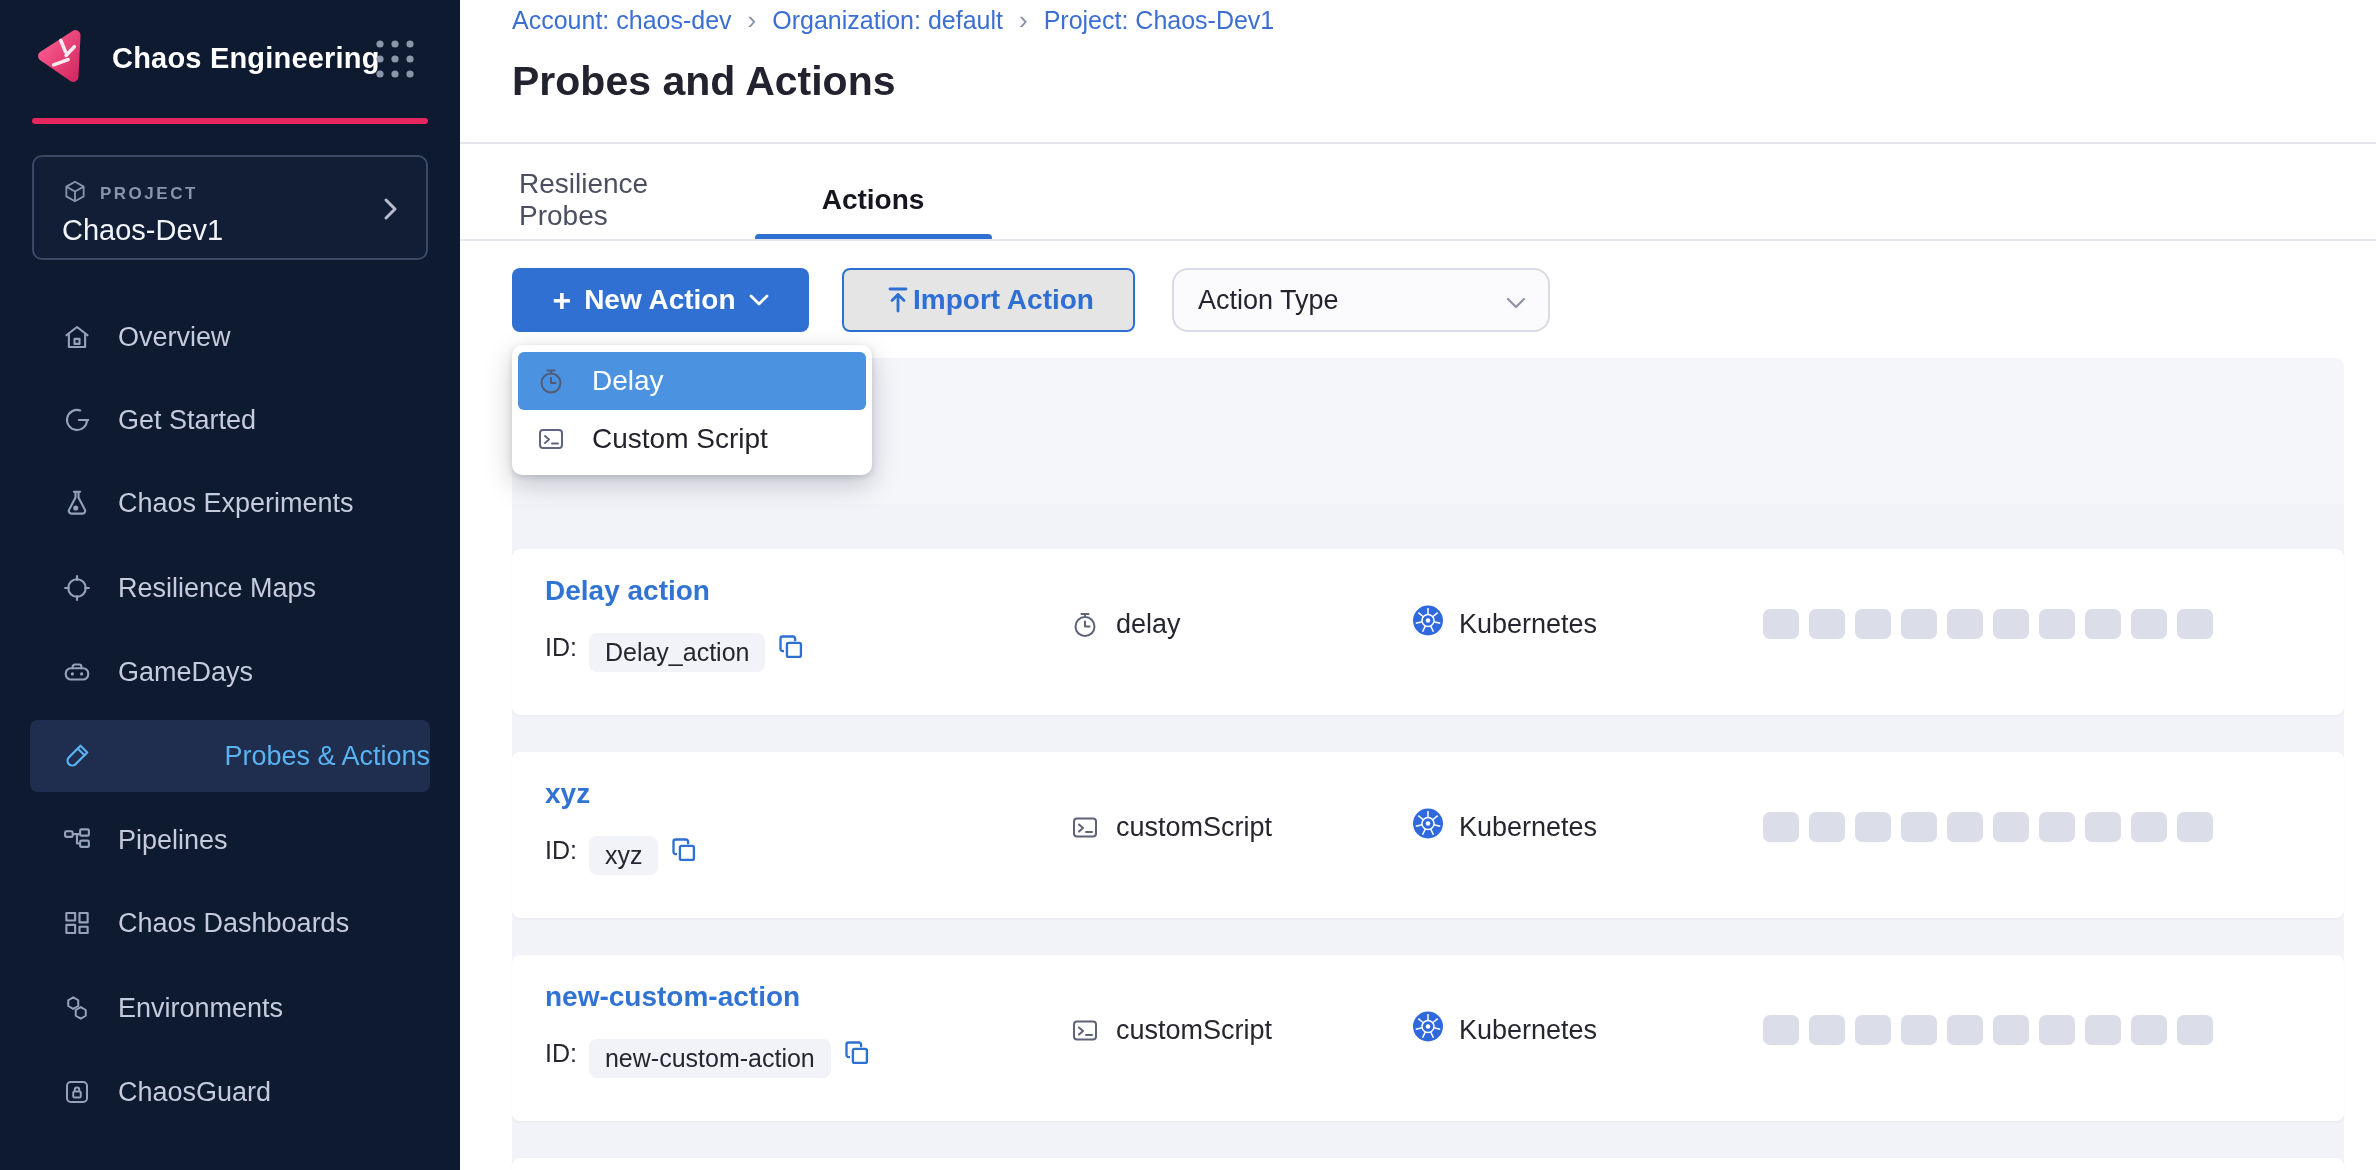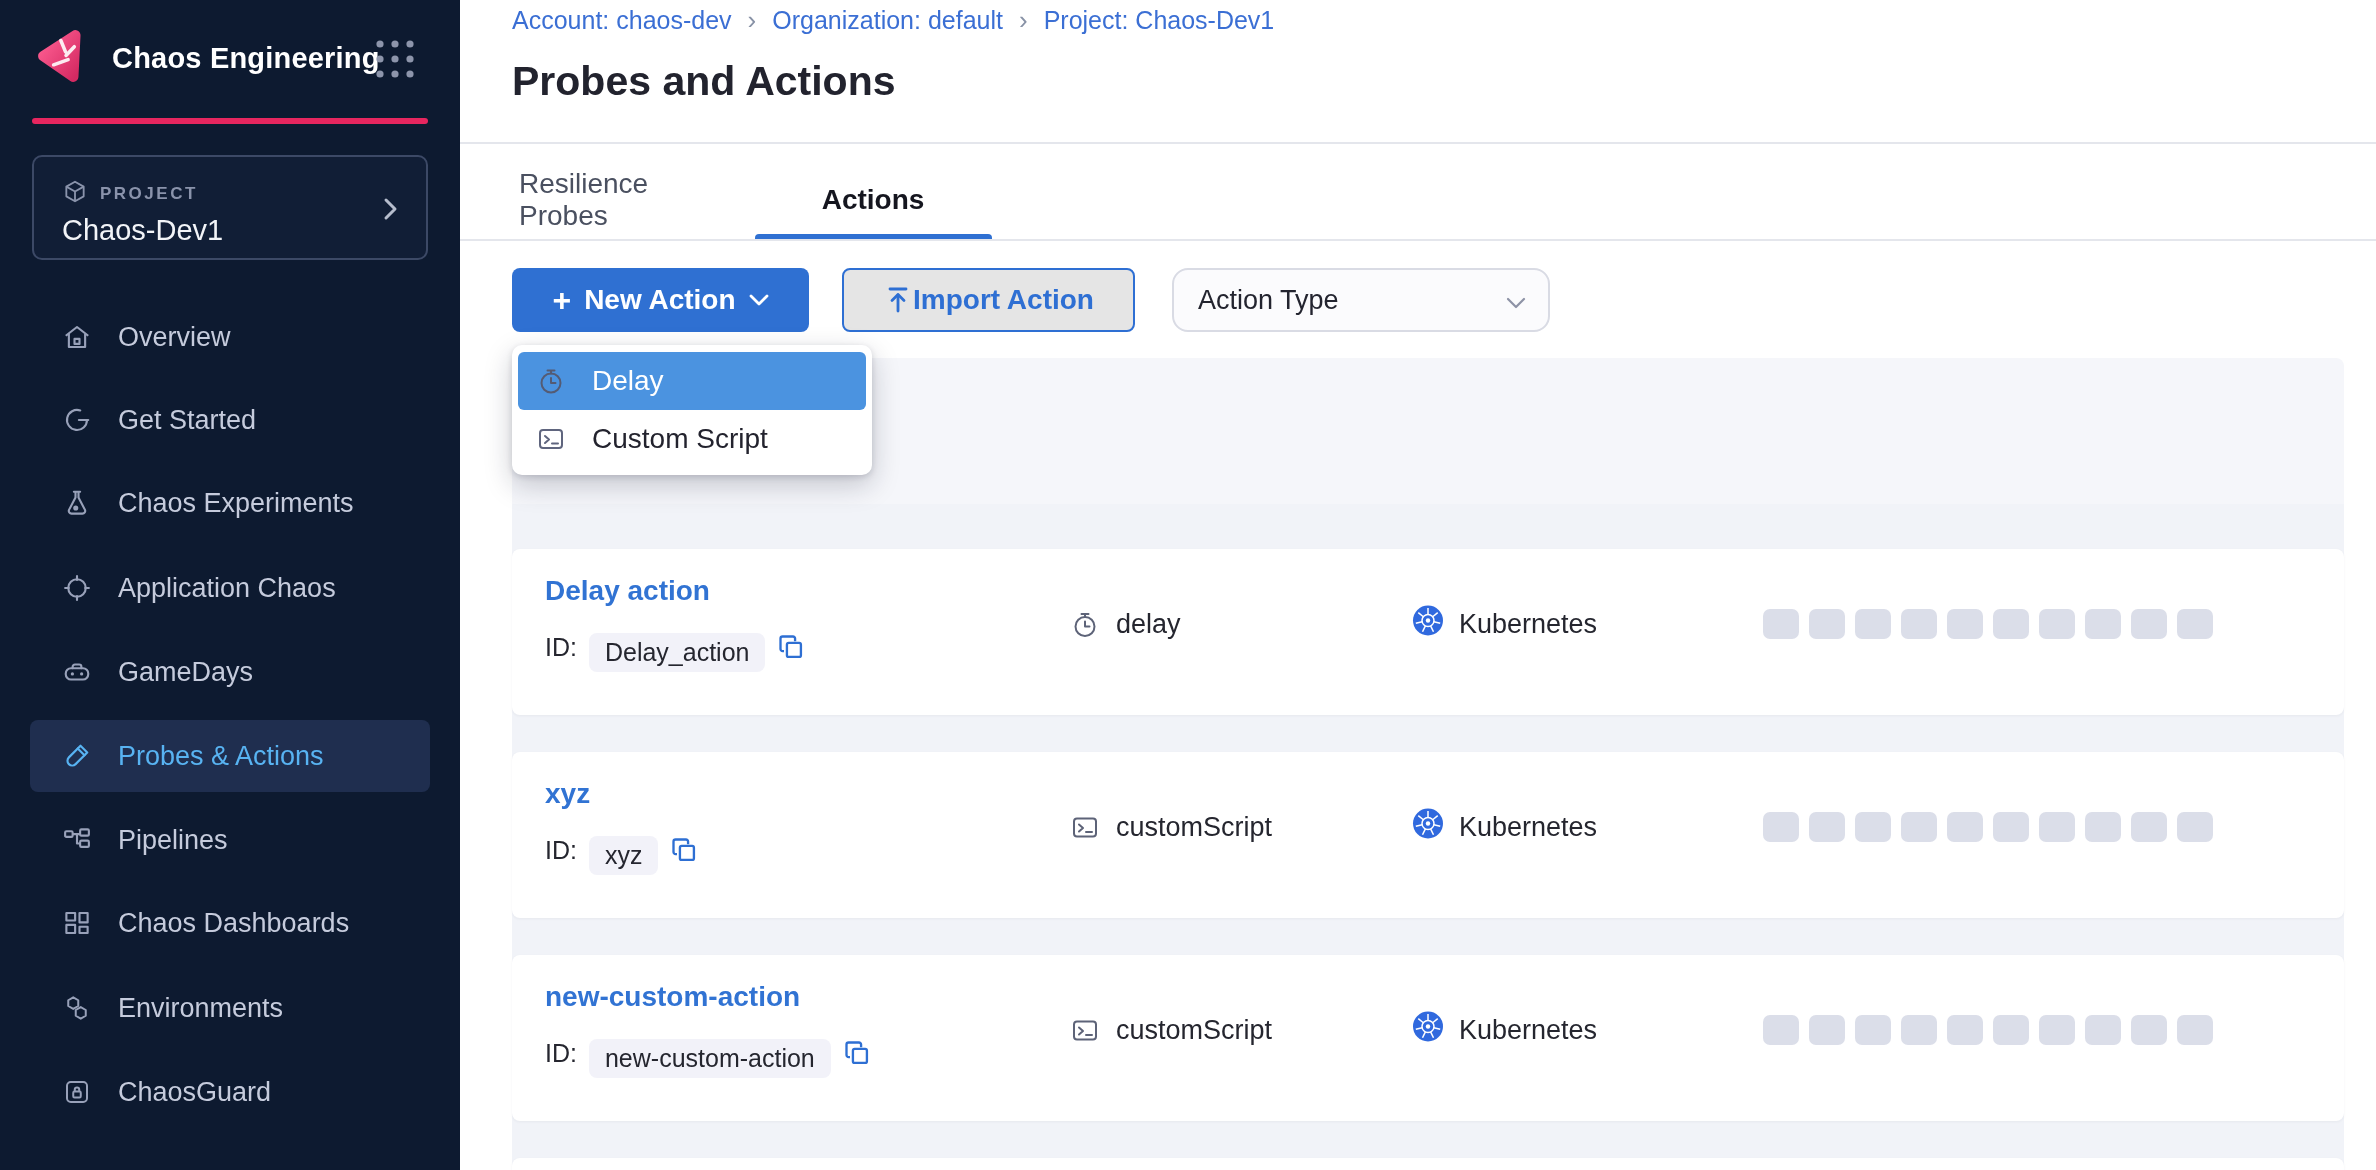--- a/index.html
+++ b/index.html
@@ -16,21 +16,21 @@
   .project-card { position:absolute; left:32px; top:155px; width:396px; height:105px;
                   background:#111e36; border:2px solid #3c4966; border-radius:10px; cursor:pointer; }
   .project-label-row { position:absolute; left:28px; top:22px; display:flex; align-items:center; gap:12px; }
   .project-label { color:#8a93ab; font-size:17px; font-weight:bold; letter-spacing:2.5px; }
   .project-name { position:absolute; left:28px; top:57px; color:#f2f4f8; font-size:29px; }
   .project-chevron { position:absolute; right:24px; top:38px; }
 
   .nav-item { position:absolute; left:30px; width:400px; height:72px; display:flex; align-items:center;
               color:#c5cbdc; font-size:27px; border-radius:8px; cursor:pointer; }
   .nav-item .nicon { width:30px; height:30px; margin-left:32px; margin-right:26px; color:#98a1b9; flex:0 0 auto; }
-  .nav-item.active { background:#1f2e4f; color:#58b3f2; }
+  .nav-item.active { background:#1f2e4f; color:#58b3f2;justify-content:space-between; }
   .nav-item.active .nicon { color:#58b3f2; }
 
   
   #main { position:absolute; left:460px; top:0; width:1916px; height:1170px; background:#ffffff; }
   .breadcrumb { position:absolute; left:52px; top:5px; display:flex; align-items:center; gap:16px; font-size:25px; }
   .crumb { color:#3b6fd4; cursor:pointer; }
   .crumb-sep { color:#8892a6; font-size:26px; }
   .page-title { position:absolute; left:52px; top:58px; font-size:41px; font-weight:bold; color:#22232e; }
   .hdr-divider { position:absolute; left:0; top:142px; width:1916px; height:2px; background:#e4e6ec; }
 
@@ -179,21 +179,21 @@
     </span>
     <span>Chaos Experiments</span>
   </div>
   <div class="nav-item" style="top:552px">
     <span class="nicon">
       <svg width="30" height="30" viewBox="0 0 24 24" fill="none" stroke="currentColor" stroke-width="1.7" stroke-linecap="round">
         <circle cx="12" cy="12" r="7"></circle>
           <path d="M12 2.5v3M12 18.5v3M2.5 12h3M18.5 12h3"></path>
       </svg>
     </span>
-    <span>Application Chaos</span>
+    <span>Resilience Maps</span>
   </div>
   <div class="nav-item" style="top:636px">
     <span class="nicon">
       <svg width="30" height="30" viewBox="0 0 24 24" fill="none" stroke="currentColor" stroke-width="1.7" stroke-linecap="round" stroke-linejoin="round">
         <path d="M8.5 9V7.8A1.8 1.8 0 0 1 10.3 6h3.4a1.8 1.8 0 0 1 1.8 1.8V9"></path>
         <rect x="3" y="9" width="18" height="9" rx="4.2"></rect>
         <circle cx="8.3" cy="13.5" r="1.3" fill="currentColor" stroke="none"></circle>
         <circle cx="15.7" cy="13.5" r="1.3" fill="currentColor" stroke="none"></circle>
       </svg>
     </span>

